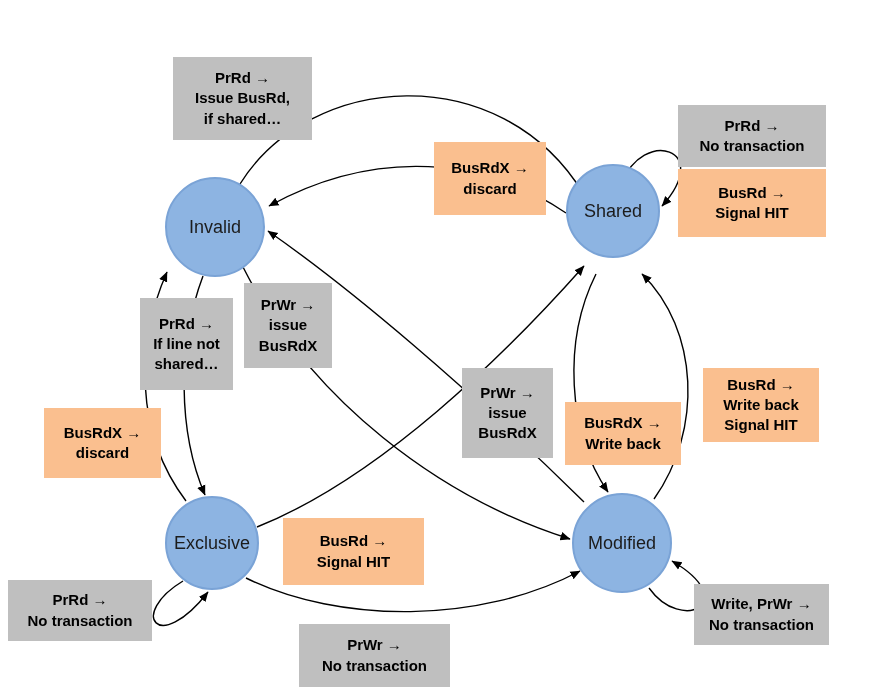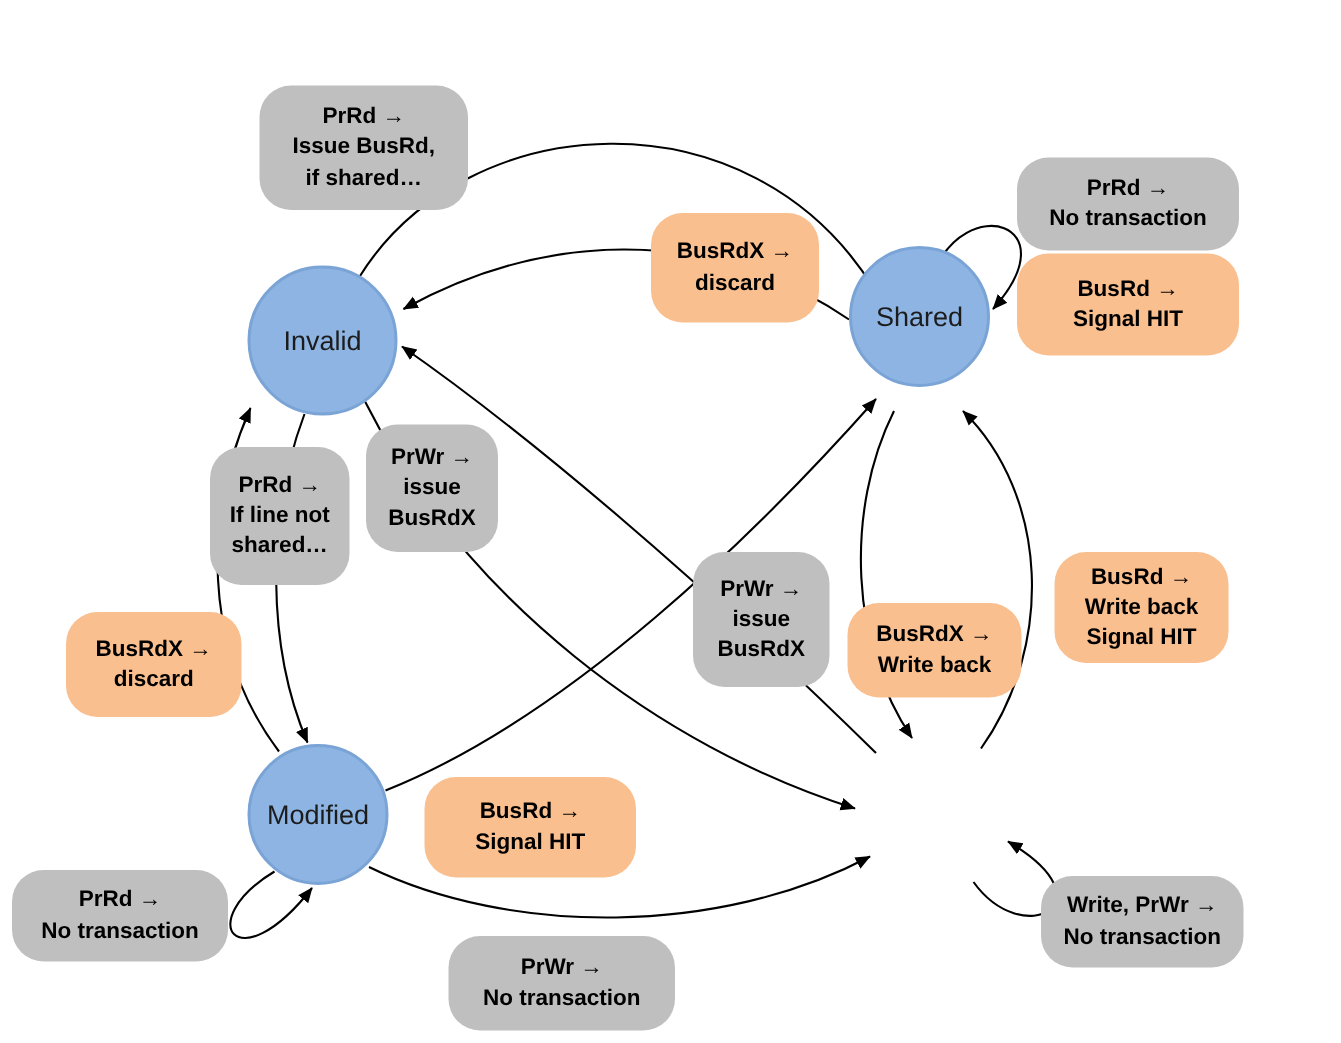--- a/index.html
+++ b/index.html
@@ -26,21 +26,20 @@
     display: flex;
     align-items: center;
     justify-content: center;
     text-align: center;
     font-weight: bold;
     font-size: 15px;
     line-height: 1.35;
     color: #000000;
     white-space: pre-line;
     padding: 4px 6px;
-    border-radius: 21px;
   }
   .kind-processor { background: var(--processor-box, #BFBFBF); }
   .kind-bus       { background: var(--bus-box, #FABF8F); }
 
   .state {
     position: absolute;
     z-index: 3;
     border-radius: 50%;
     background: var(--state-fill, #8DB4E2);
     border: 2px solid var(--state-border, #7AA3D6);
@@ -148,17 +147,20 @@
 
   <div class="state" id="state-invalid">
     <span class="state-label">Invalid</span>
   </div>
 
   <div class="state" id="state-shared">
     <span class="state-label">Shared</span>
   </div>
 
   <div class="state" id="state-exclusive">
+    <span class="state-label">Exclusive</span>
+  </div>
+
+  <div class="state" id="state-modified">
     <span class="state-label">Modified</span>
   </div>
-
 
 </div>
 
 </body></html>

